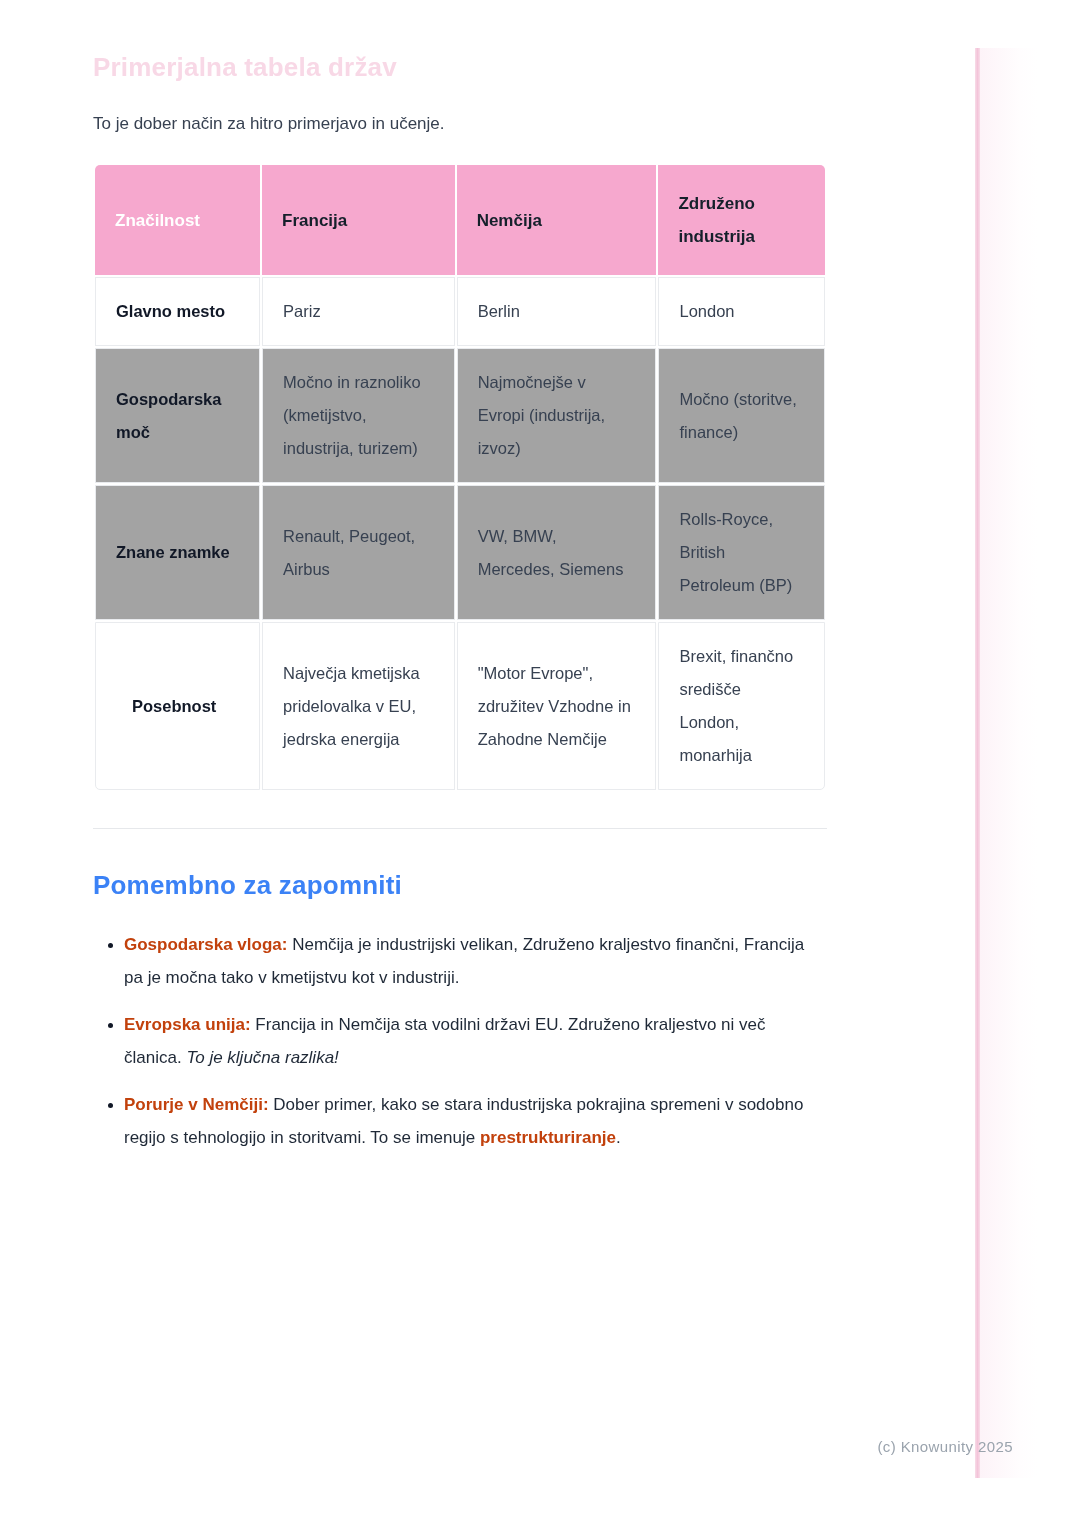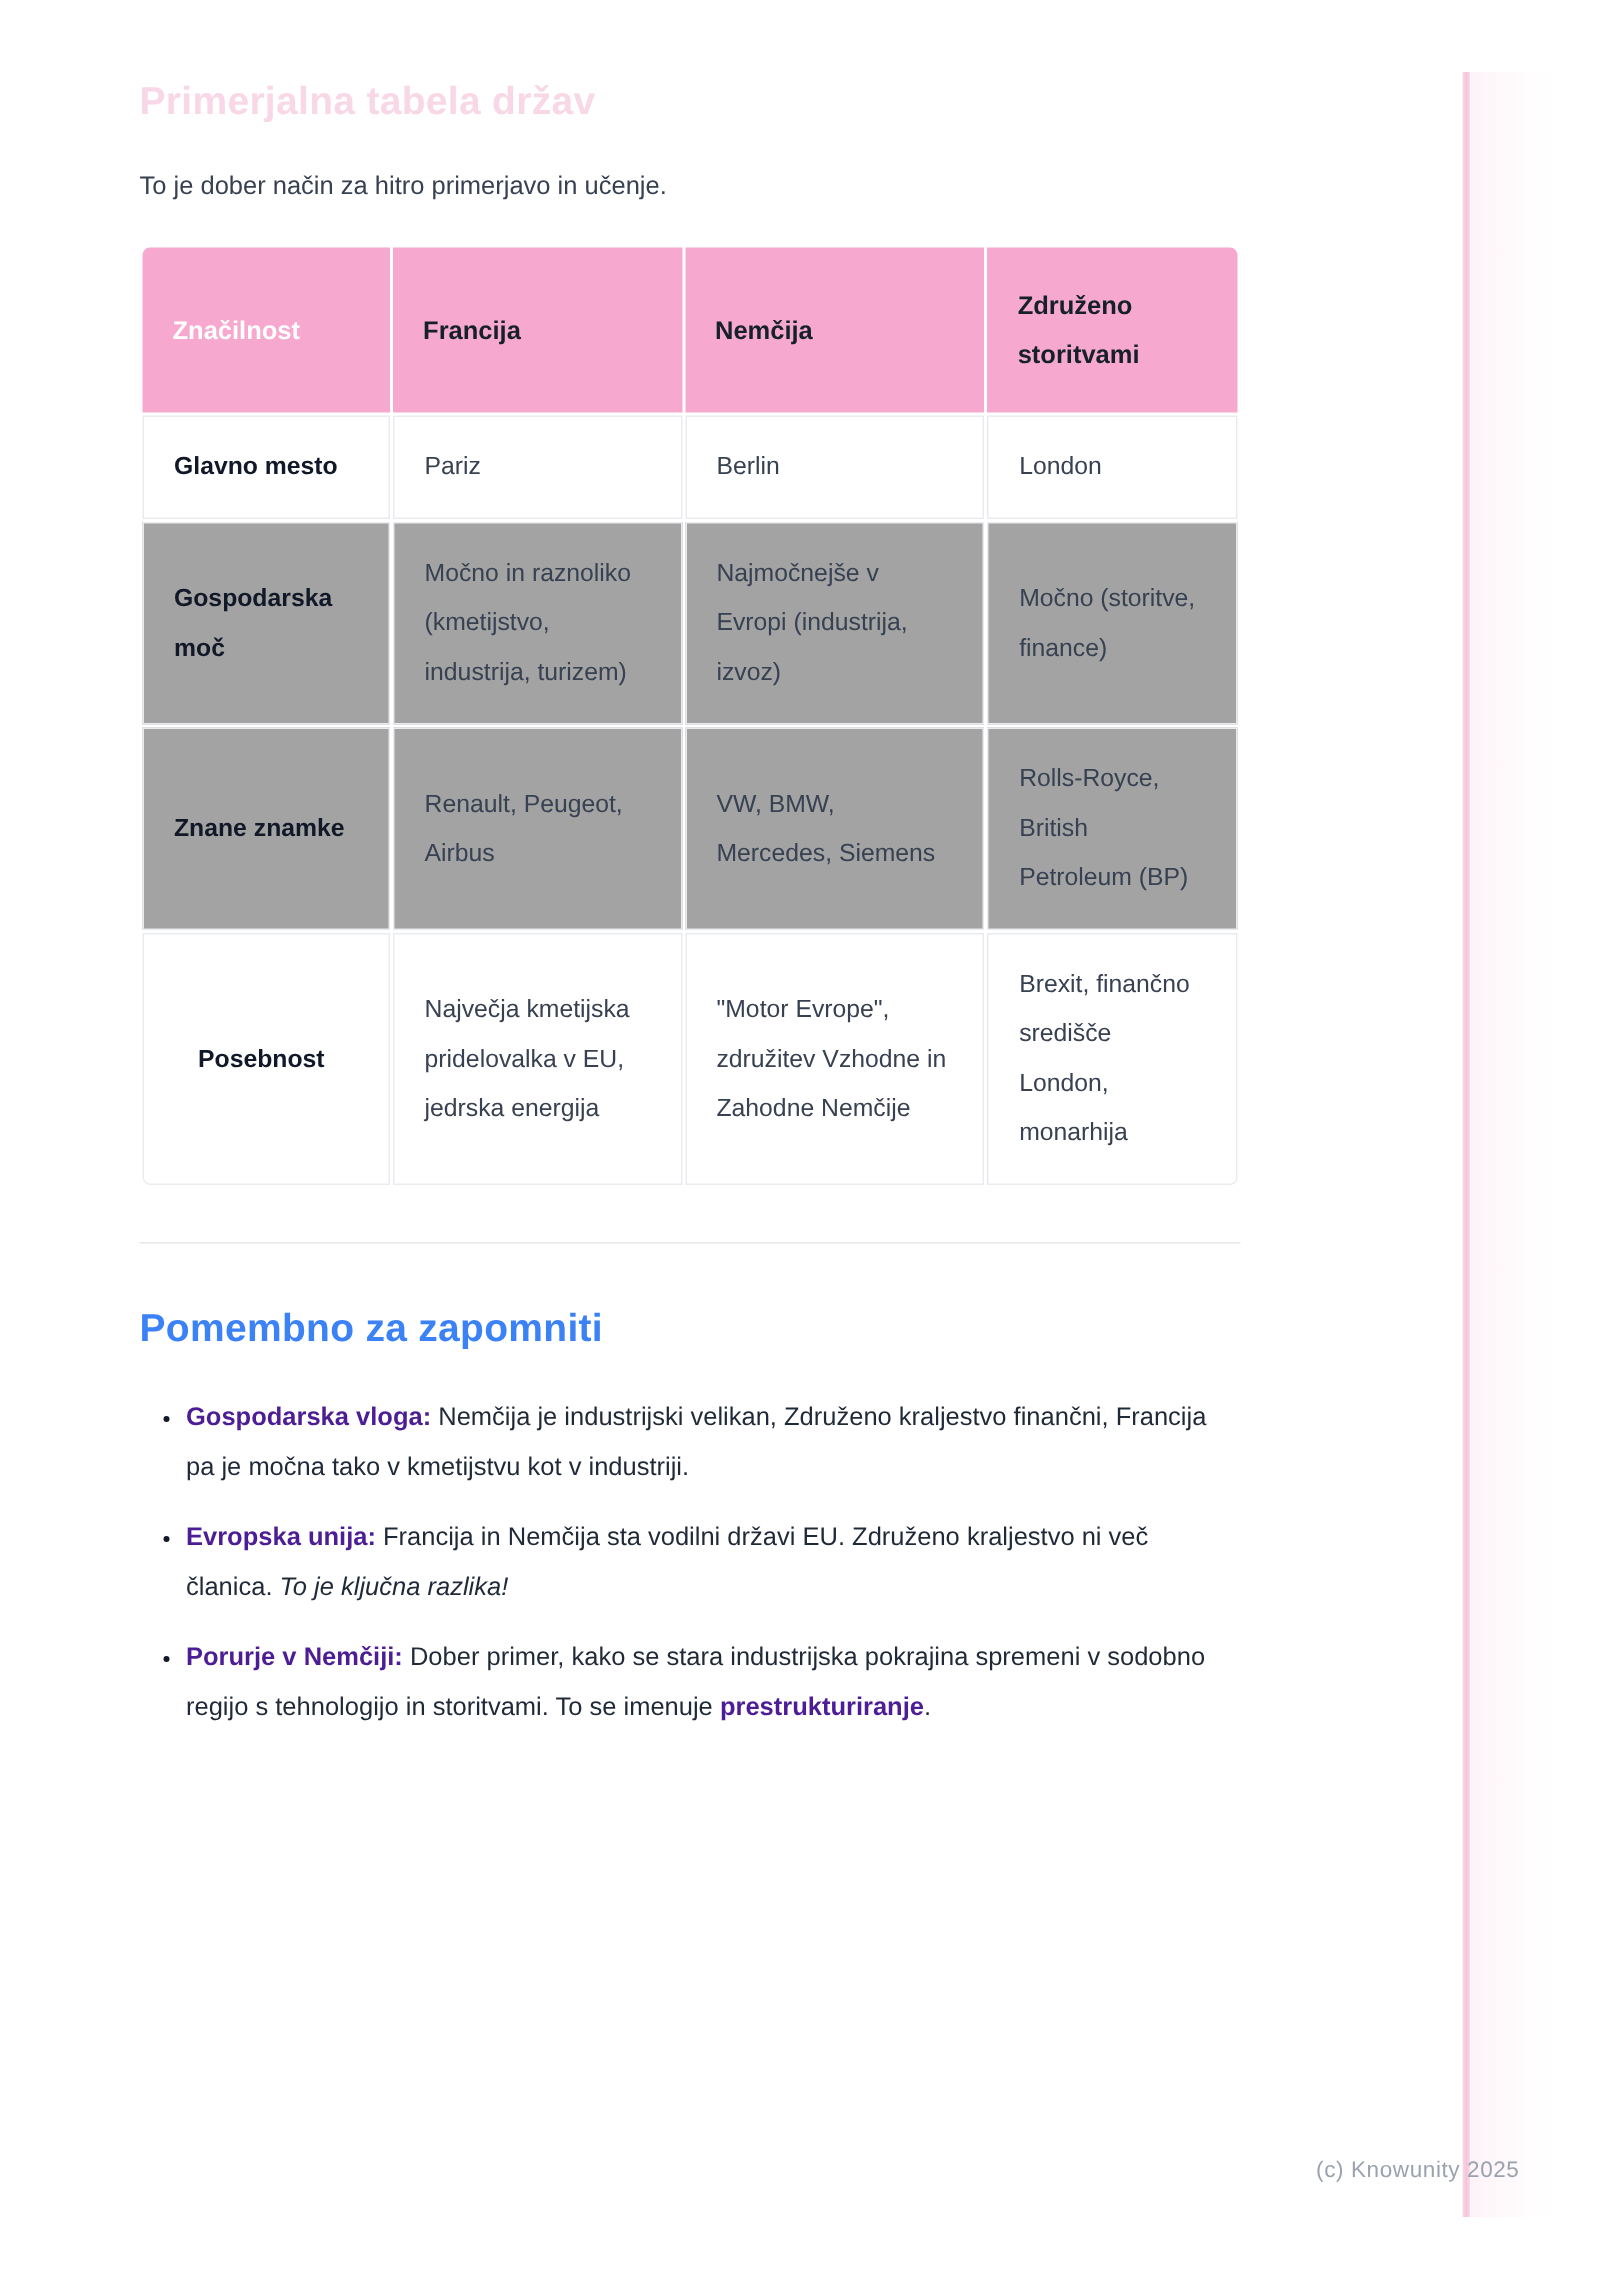--- a/index.html
+++ b/index.html
@@ -113,21 +113,21 @@
     padding-left: 31px;
     list-style: disc outside;
   }
   ul.notes-list li {
     font-size: 17px;
     line-height: 33px;
     color: #1f2937;
     margin-bottom: 14px;
   }
   ul.notes-list li::marker { color: #111827; font-size: 15px; }
-  ul.notes-list .b  { font-weight: bold; color: #4c1d95; }
+  ul.notes-list .b  { font-weight: bold; color: #c2410c; }
   ul.notes-list .i  { font-style: italic; }
 
   .footer-credit {
     position: absolute;
     top: 1438px;
     right: 67px;
     font-size: 15px;
     color: #9aa3ad;
     letter-spacing: 0.4px;
     z-index: 3;
@@ -149,21 +149,21 @@
         <col class="c1">
         <col class="c2">
         <col class="c3">
         <col class="c4">
       </colgroup>
     <thead>
       <tr>
         <th class="first">Značilnost</th>
         <th>Francija</th>
         <th>Nemčija</th>
-        <th class="last">Združeno storitvami</th>
+        <th class="last">Združeno industrija</th>
       </tr>
     </thead>
     <tbody>
       <tr>
         <th>Glavno mesto</th>
         <td>Pariz</td>
         <td>Berlin</td>
         <td>London</td>
       </tr>
       <tr class="alt">

